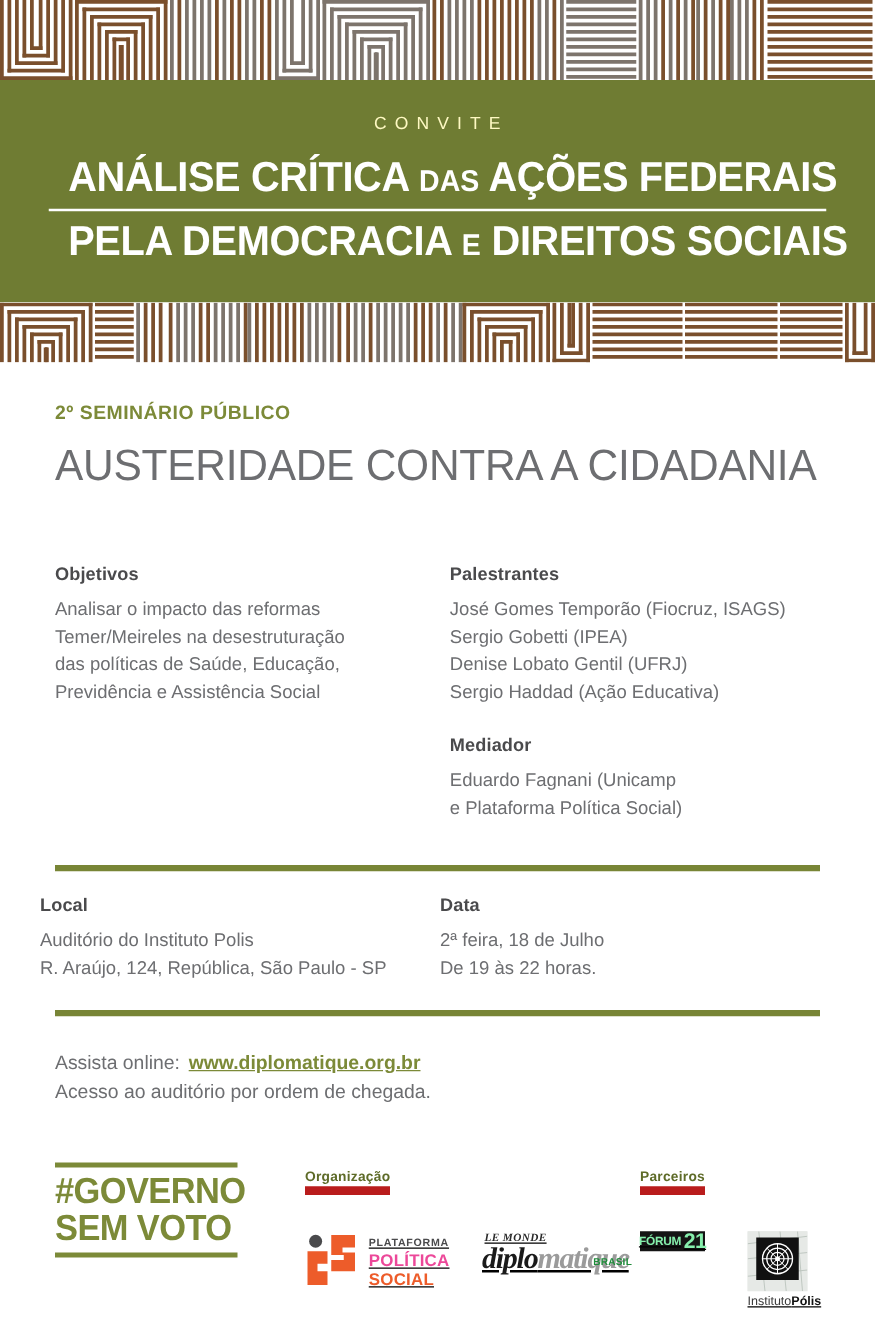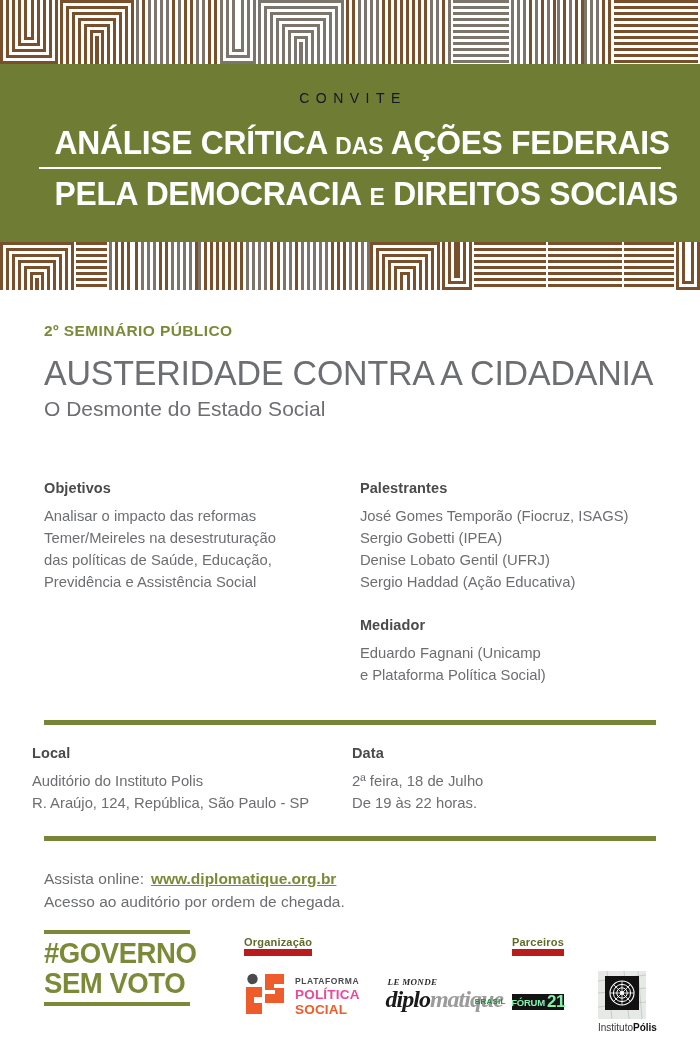--- a/index.html
+++ b/index.html
@@ -33,21 +33,21 @@
 
   
   .header-green {
     background: #6f7c33;
     width: 700px;
     box-sizing: border-box;
     padding: 26px 20px 30px 20px;
     text-align: center;
   }
   .convite {
-    color: #0f172a;
+    color: #fef9c3;
     font-size: 14px;
     letter-spacing: 6.5px;
     font-weight: 400;
     margin: 0 0 18px 0;
     text-indent: 6px;
     font-family: "Liberation Sans", sans-serif;
   }
   .headline-wrap {
     width: 622px;
     margin: 0 auto;
@@ -206,21 +206,21 @@
     font-size: 11px;
     font-weight: 700;
     color: #5e6b28;
     border-bottom: 7px solid #b91c1c;
     display: inline-block;
     padding-bottom: 1px;
     letter-spacing: 0.2px;
   }
   .org-group { position: absolute; left: 244px; top: 6px; }
   .par-group { position: absolute; left: 512px; top: 6px; }
-  .logo-row { display: flex; align-items: center; margin-top: 15px; }
+  .logo-row { display: flex; align-items: flex-start; margin-top: 29px; text-decoration: underline; }
 
   
   .pps { display: flex; align-items: center; }
   .pps-mark { width: 46px; height: 44px; position: relative; }
   .pps-words {
     margin-left: 5px;
     line-height: 1;
   }
   .pps-words .w1 { font-family:"Liberation Sans Narrow","Liberation Sans",sans-serif; font-size: 8.5px; font-weight: 700; color:#4a4a4c; letter-spacing: .6px; }
   .pps-words .w2 { font-family:"Liberation Sans Narrow","Liberation Sans",sans-serif; font-size: 13.5px; font-weight: 700; color:#ec4899; letter-spacing: .2px; display:block; margin-top:1px;}
@@ -586,21 +586,20 @@
           <rect x="682" y="39" width="12" height="3" fill="#7a4f2c"></rect>
           <rect x="682" y="0" width="3" height="42" fill="#7a4f2c"></rect>
           <rect x="691" y="0" width="3" height="42" fill="#7a4f2c"></rect>
         </g>
     </svg>
   </div>
 
   <div class="body-area">
     <div class="seminario">2º SEMINÁRIO PÚBLICO</div>
     <div class="main-title">AUSTERIDADE CONTRA A CIDADANIA</div>
-    <div class="sub-title">O Desmonte do Estado Social</div>
 
     <div class="cols">
       <div class="col-left">
         <div class="blk-head">Objetivos</div>
         <p class="blk-line">Analisar o impacto das reformas</p>
         <p class="blk-line">Temer/Meireles na desestruturação</p>
         <p class="blk-line">das políticas de Saúde, Educação,</p>
         <p class="blk-line">Previdência e Assistência Social</p>
       </div>
       <div class="col-right">

